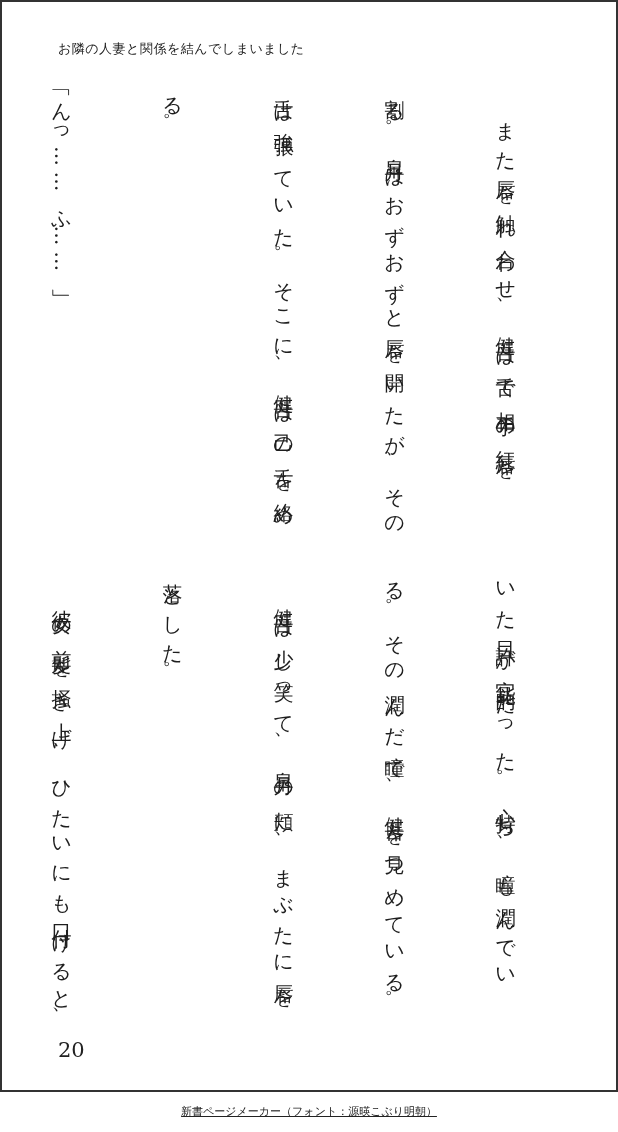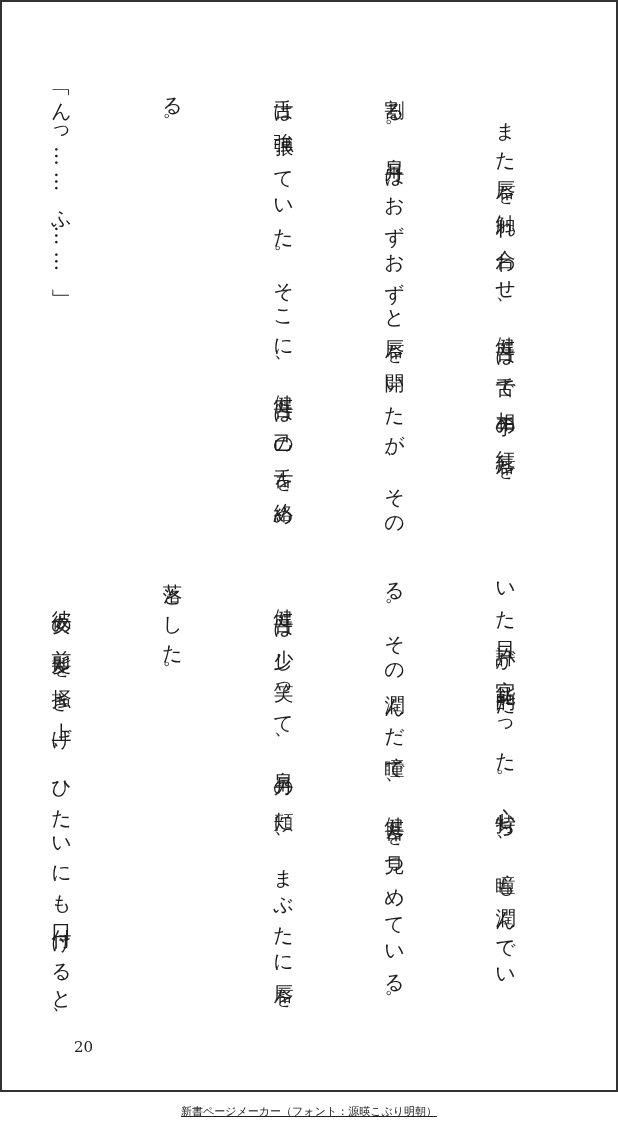--- a/index.html
+++ b/index.html
@@ -49,40 +49,40 @@
   }
   .block.top { top: 81px; }
   .block.bottom { top: 566px; }
   .line {
     display: block;
   }
   .folio {
     position: absolute;
     left: 56px;
     top: 1036px;
-    font-size: 15px;
+    font-size: 21px;
     color: #222;
-    margin-left: 16px;
   }
   .credit {
     position: absolute;
     left: 0;
     width: 618px;
     top: 1104px;
     text-align: center;
     font-size: 11px;
     color: #222;
     white-space: nowrap;
     text-decoration: underline;
   }
 </style>
 </head>
 <body>
 
 <div class="page">
+  <div class="running-head">お隣の人妻と関係を結んでしまいました</div>
 
   <div class="block top">
     <span class="line">　また唇を触れ合わせ、健吾は舌で相手の紅唇を</span>
     <span class="line">割る。皐月はおずおずと唇を開いたが、その奥の</span>
     <span class="line">舌は強張っていた。そこに、健吾は己の舌を絡め</span>
     <span class="line">る。</span>
     <span class="line">「んっ……ふ……」</span>
     
     
     

